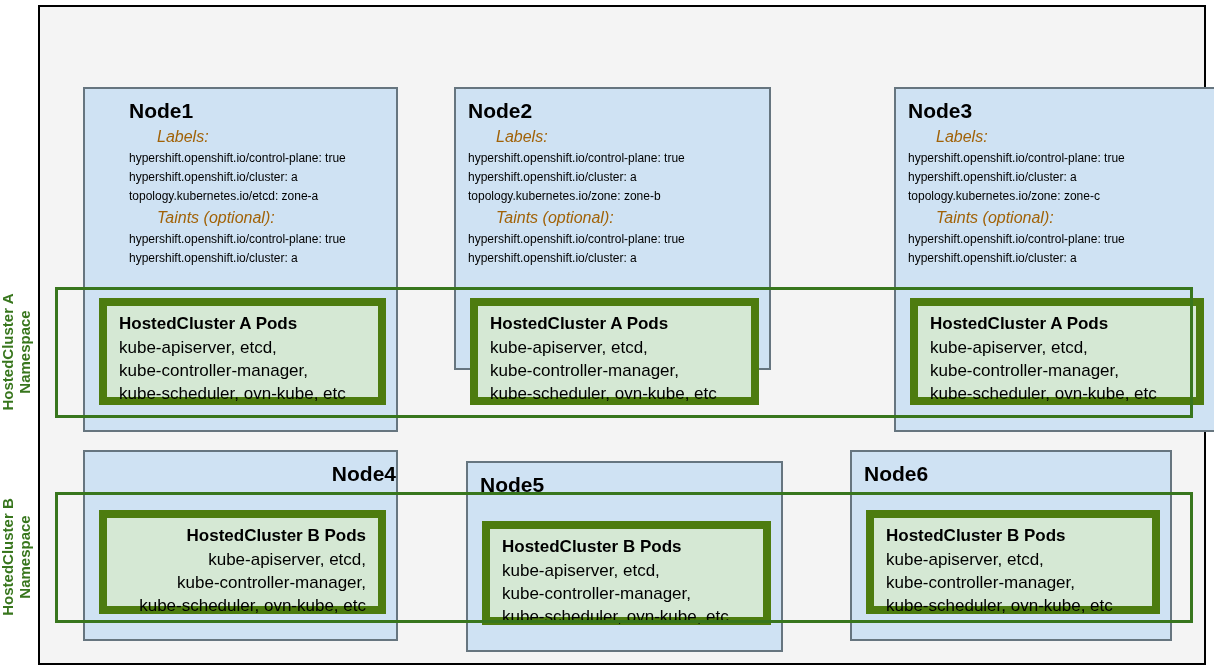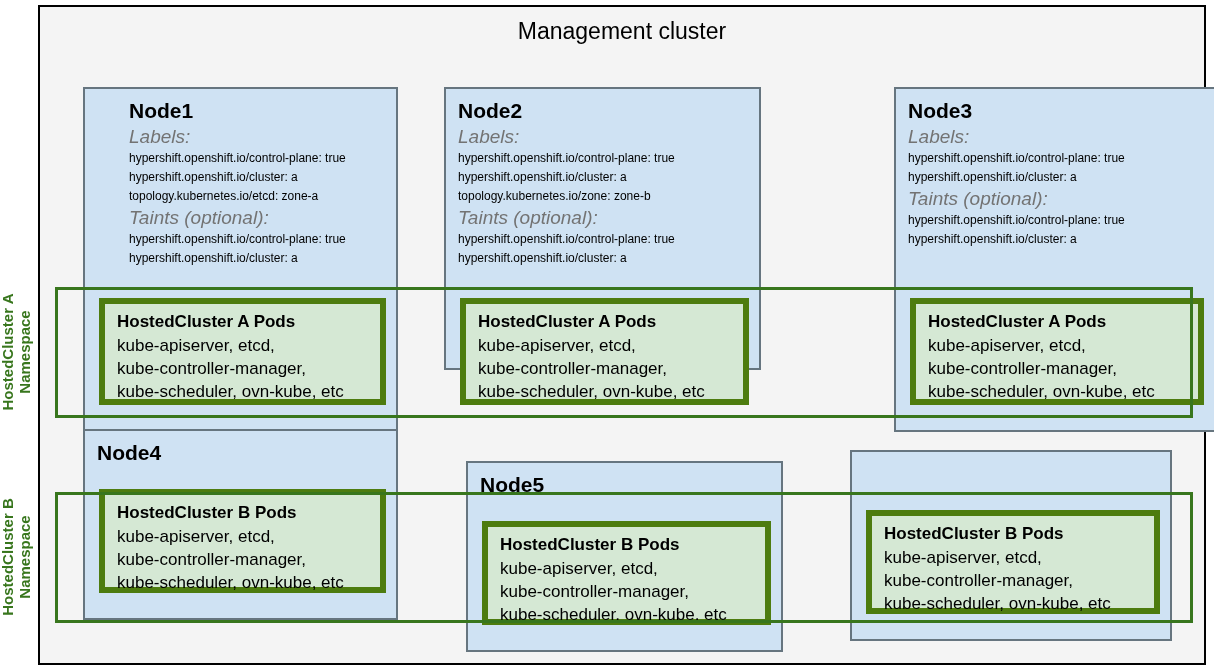--- a/index.html
+++ b/index.html
@@ -43,37 +43,38 @@
   }
   .node-title {
     font-size: 21px;
     font-weight: bold;
     color: #000;
     padding: 8px 0 0 12px;
     line-height: 28px;
   }
   .node-meta { padding: 0 10px 0 12px; }
   .meta-heading {
-    font-size: 19px;
+    font-size: 16px;
     font-style: italic;
-    color: #737373;
+    color: #a16207;
     line-height: 24px;
+    margin-left: 28px;
   }
   .meta-lines div {
     font-size: 12px;
     line-height: 19px;
     color: #000000;
     white-space: nowrap;
   }
 
   
   .pods {
     position: absolute;
     background: #d5e8d4;
-    border: 6px solid #4d7c0f;
+    border: 8px solid #4d7c0f;
     box-sizing: border-box;
     padding: 6px 12px;
     z-index: 4;
   }
   .pods-title {
     font-size: 17px;
     font-weight: bold;
     line-height: 24px;
     color: #000;
   }
@@ -115,21 +116,20 @@
   }
   #ns-label-a { left: -64px; top: 330px; }
   #ns-label-b { left: -64px; top: 535px; }
 </style>
 </head>
 <body>
 
 <div class="stage">
 
   <div class="frame"></div>
-  <div class="frame-title">Management cluster</div>
 
   <div id="nodes-layer">
       <div class="node" style="left: 83px; top: 87px; width: 315px; height: 345px; padding-left: 32px;">
     <div class="node-title">Node1</div>
     <div class="node-meta">
       <div class="meta-heading">Labels:</div>
       <div class="meta-lines labels-lines">
             <div>hypershift.openshift.io/control-plane: true</div>
             <div>hypershift.openshift.io/cluster: a</div>
             <div>topology.kubernetes.io/etcd: zone-a</div>
@@ -142,21 +142,21 @@
     </div>
     <div class="pods" style="left: 14px; top: 209px; width: 287px; height: 107px;">
       <div class="pods-title">HostedCluster A Pods</div>
       <div class="pods-lines">
             <div>kube-apiserver, etcd,</div>
             <div>kube-controller-manager,</div>
             <div>kube-scheduler, ovn-kube, etc</div>
           </div>
     </div>
   </div>
-      <div class="node" style="left: 444px; top: 87px; width: 317px; height: 283px;">
+      <div class="node" style="left: 454px; top: 87px; width: 317px; height: 283px;">
     <div class="node-title">Node2</div>
     <div class="node-meta">
       <div class="meta-heading">Labels:</div>
       <div class="meta-lines labels-lines">
             <div>hypershift.openshift.io/control-plane: true</div>
             <div>hypershift.openshift.io/cluster: a</div>
             <div>topology.kubernetes.io/zone: zone-b</div>
           </div>
       <div class="meta-heading">Taints (optional):</div>
       <div class="meta-lines taints-lines">
@@ -173,37 +173,38 @@
           </div>
     </div>
   </div>
       <div class="node" style="left: 894px; top: 87px; width: 322px; height: 345px;">
     <div class="node-title">Node3</div>
     <div class="node-meta">
       <div class="meta-heading">Labels:</div>
       <div class="meta-lines labels-lines">
             <div>hypershift.openshift.io/control-plane: true</div>
             <div>hypershift.openshift.io/cluster: a</div>
+            <div>topology.kubernetes.io/zone: zone-c</div>
           </div>
       <div class="meta-heading">Taints (optional):</div>
       <div class="meta-lines taints-lines">
             <div>hypershift.openshift.io/control-plane: true</div>
             <div>hypershift.openshift.io/cluster: a</div>
           </div>
     </div>
     <div class="pods" style="left: 14px; top: 209px; width: 294px; height: 107px;">
       <div class="pods-title">HostedCluster A Pods</div>
       <div class="pods-lines">
             <div>kube-apiserver, etcd,</div>
             <div>kube-controller-manager,</div>
             <div>kube-scheduler, ovn-kube, etc</div>
           </div>
     </div>
   </div>
-      <div class="node" style="left: 83px; top: 429px; width: 315px; height: 191px;">
+      <div class="node" style="left: 83px; top: 450px; width: 315px; height: 191px; text-align: right;">
     <div class="node-title">Node4</div>
 
     <div class="pods" style="left: 14px; top: 58px; width: 287px; height: 104px;">
       <div class="pods-title">HostedCluster B Pods</div>
       <div class="pods-lines">
             <div>kube-apiserver, etcd,</div>
             <div>kube-controller-manager,</div>
             <div>kube-scheduler, ovn-kube, etc</div>
           </div>
     </div>
@@ -214,20 +215,21 @@
     <div class="pods" style="left: 14px; top: 58px; width: 289px; height: 104px;">
       <div class="pods-title">HostedCluster B Pods</div>
       <div class="pods-lines">
             <div>kube-apiserver, etcd,</div>
             <div>kube-controller-manager,</div>
             <div>kube-scheduler, ovn-kube, etc</div>
           </div>
     </div>
   </div>
       <div class="node" style="left: 850px; top: 450px; width: 322px; height: 191px;">
+    <div class="node-title">Node6</div>
 
     <div class="pods" style="left: 14px; top: 58px; width: 294px; height: 104px;">
       <div class="pods-title">HostedCluster B Pods</div>
       <div class="pods-lines">
             <div>kube-apiserver, etcd,</div>
             <div>kube-controller-manager,</div>
             <div>kube-scheduler, ovn-kube, etc</div>
           </div>
     </div>
   </div>

